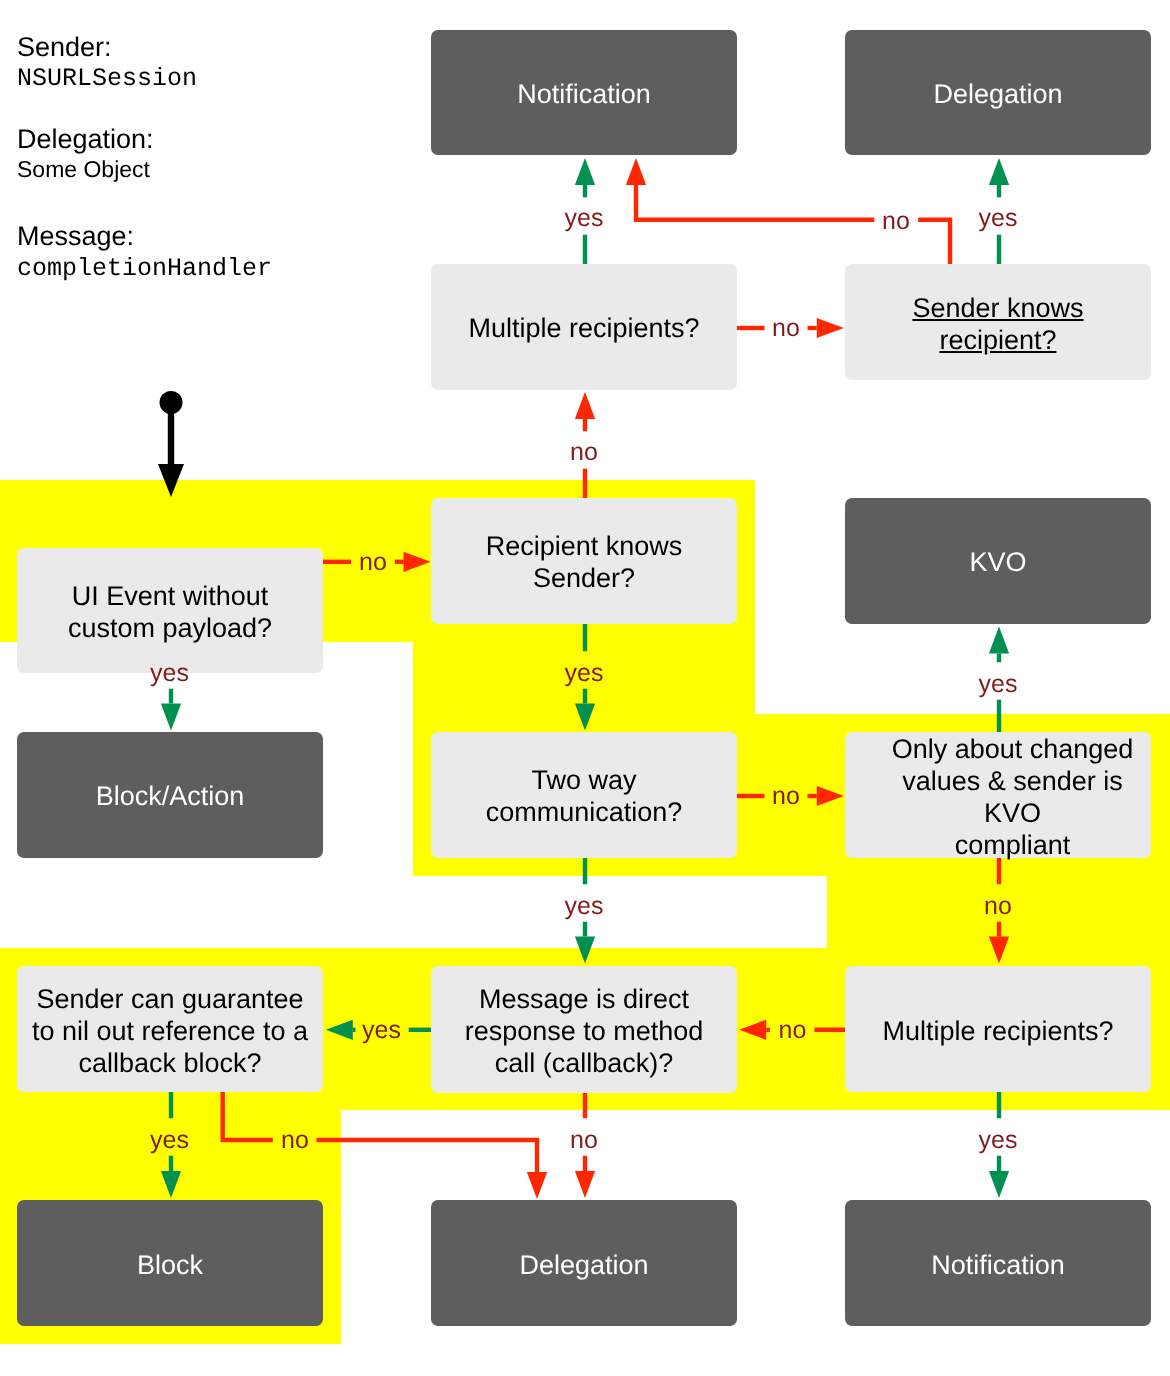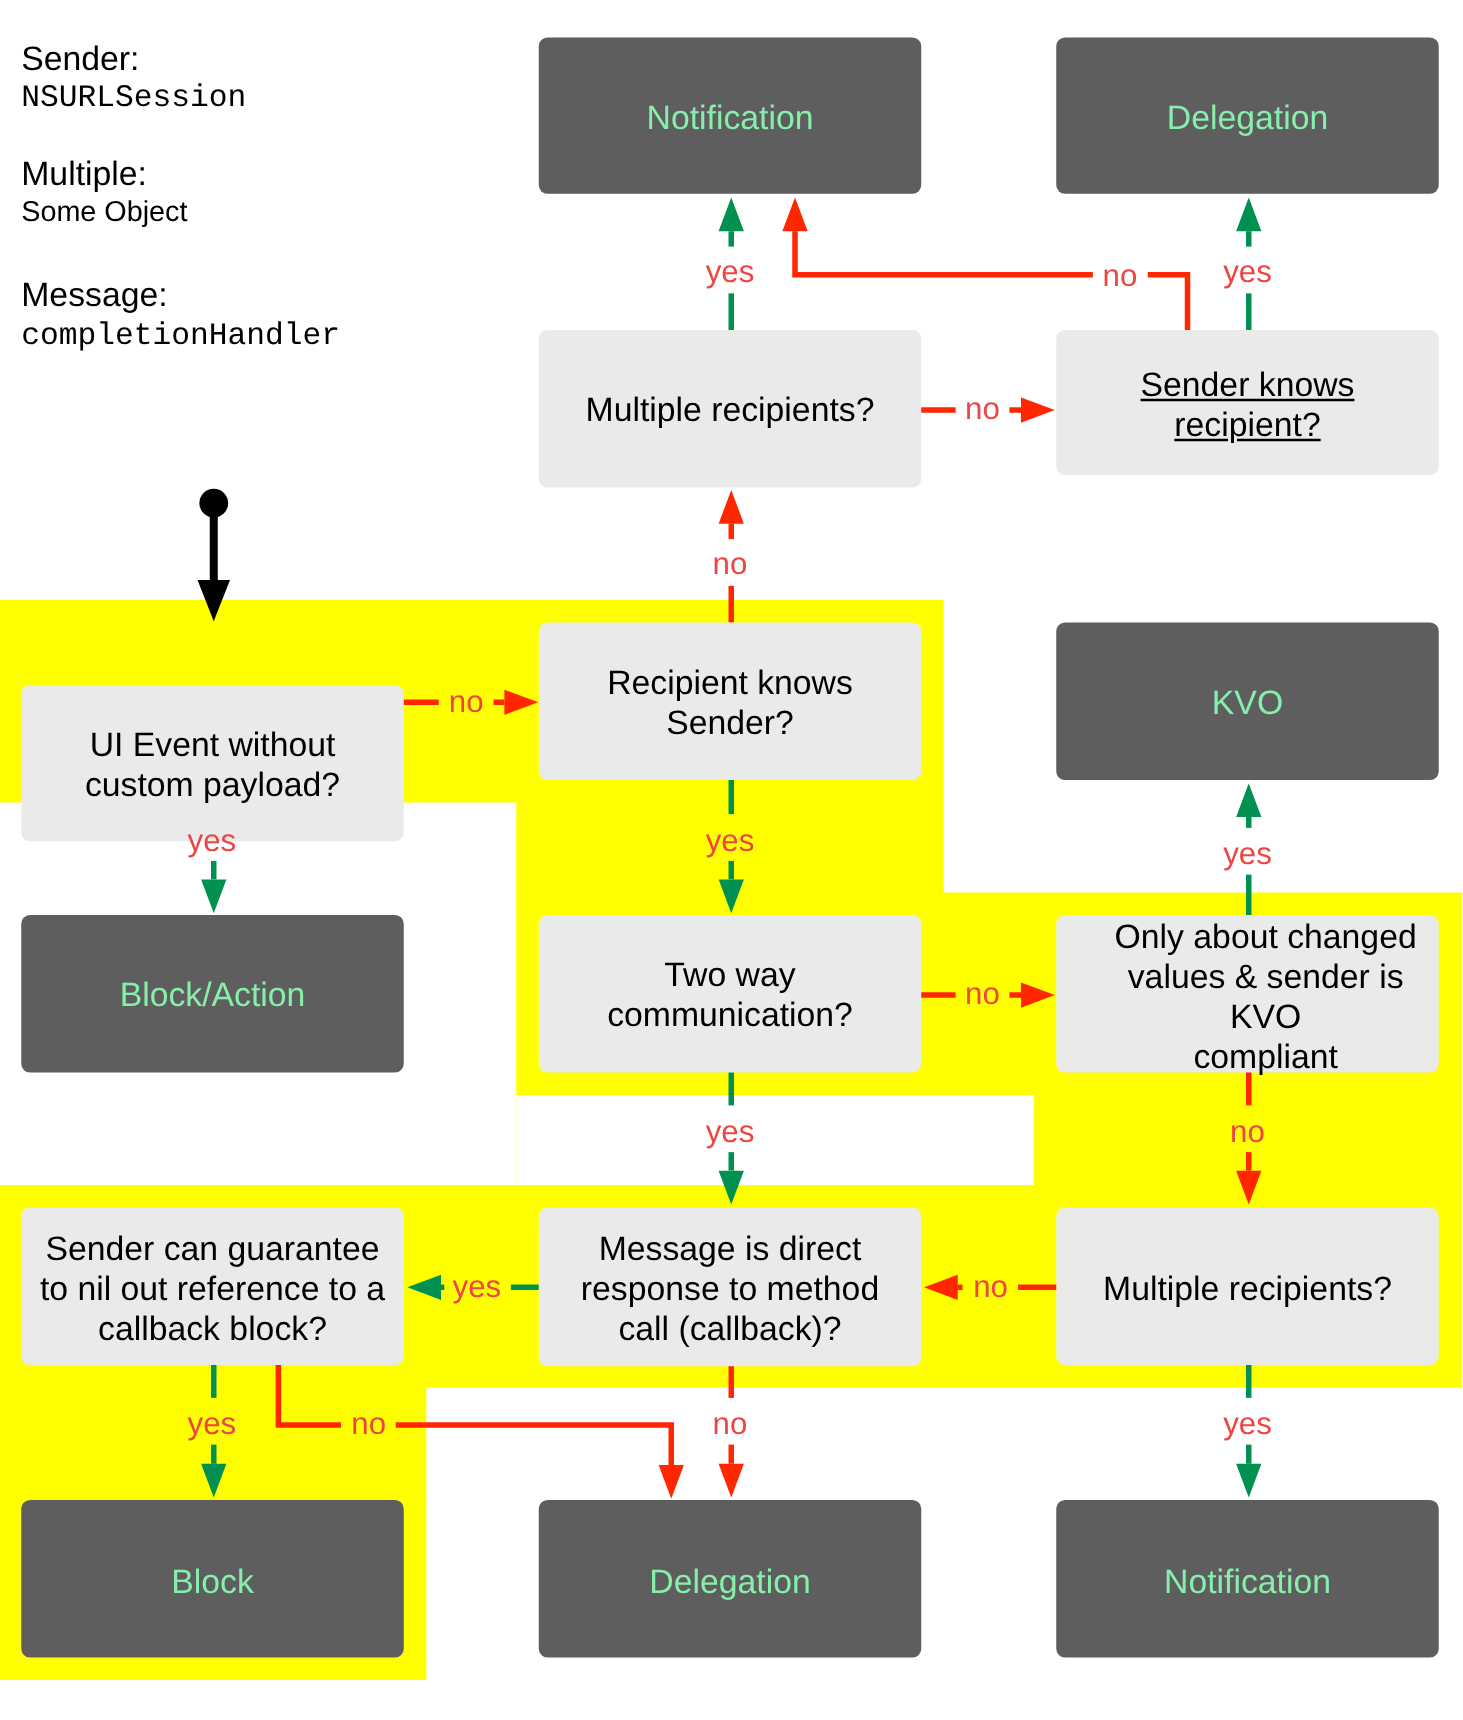--- a/index.html
+++ b/index.html
@@ -5,23 +5,23 @@
 <style>
   html,body{margin:0;padding:0;background:#ffffff;}
   #page{position:relative;width:1170px;height:1376px;background:#ffffff;overflow:hidden;
         font-family:"Liberation Sans",sans-serif;
         -webkit-font-smoothing:antialiased;text-rendering:geometricPrecision;
         will-change:transform;transform:translateZ(0);}
   #hl,#edges{position:absolute;left:0;top:0;width:1170px;height:1376px;pointer-events:none;}
   .node{position:absolute;border-radius:7px;display:flex;align-items:center;justify-content:center;
         text-align:center;box-sizing:border-box;}
   .node .lbl{font-size:27px;line-height:32px;position:relative;top:1.5px;}
-  .terminal{background:#5e5e5e;color:#86efac;}
+  .terminal{background:#5e5e5e;color:#ffffff;}
   .decision{background:#eaeaea;color:#000000;}
-  .elabel{position:absolute;font-size:25px;line-height:25px;color:#ef4444;white-space:nowrap;
+  .elabel{position:absolute;font-size:25px;line-height:25px;color:#7f1d1d;white-space:nowrap;
           transform:translate(-50%,-50%);}
   .meta{position:absolute;white-space:nowrap;color:#000000;text-align:center;}
   .meta.k{font-family:"Liberation Sans",sans-serif;font-size:27px;}
   .meta.v{font-family:"Liberation Mono",monospace;font-size:25px;}
   .meta.vs{font-family:"Liberation Sans",sans-serif;font-size:23px;}
 </style>
 </head>
 <body>
 
 <div id="page">
@@ -88,21 +88,21 @@
       <polyline points="874.3,219.8 636,219.8 636,185" fill="none" stroke="#ff2600" stroke-width="4.4" stroke-linecap="butt" stroke-linejoin="miter"></polyline>
       <path d="M 636,158 L 625.9,185 L 646.1,185 Z" fill="#ff2600"></path>
       <polyline points="222.7,1090 222.7,1140 272.8,1140" fill="none" stroke="#ff2600" stroke-width="4.4" stroke-linecap="butt" stroke-linejoin="miter"></polyline>
       <polyline points="316.6,1140 537,1140 537,1172" fill="none" stroke="#ff2600" stroke-width="4.4" stroke-linecap="butt" stroke-linejoin="miter"></polyline>
       <path d="M 537,1199 L 526.9,1172 L 547.1,1172 Z" fill="#ff2600"></path>
     </svg>
 
   <div id="legend">
     <div class="meta k" style="left:17px;top:31.5px">Sender:</div>
     <div class="meta v" style="left:17px;top:64.4px">NSURLSession</div>
-    <div class="meta k" style="left:17px;top:124px">Multiple:</div>
+    <div class="meta k" style="left:17px;top:124px">Delegation:</div>
     <div class="meta vs" style="left:17px;top:155.5px">Some Object</div>
     <div class="meta k" style="left:17px;top:221px">Message:</div>
     <div class="meta v" style="left:17px;top:254.4px">completionHandler</div>
   </div>
 
   <div id="nodes">
     <div class="node terminal" style="left: 431px; top: 30px; width: 306px; height: 125.4px;">
       <span class="lbl">Notification</span>
     </div>
     <div class="node terminal" style="left: 845px; top: 30px; width: 306px; height: 125.4px;">

